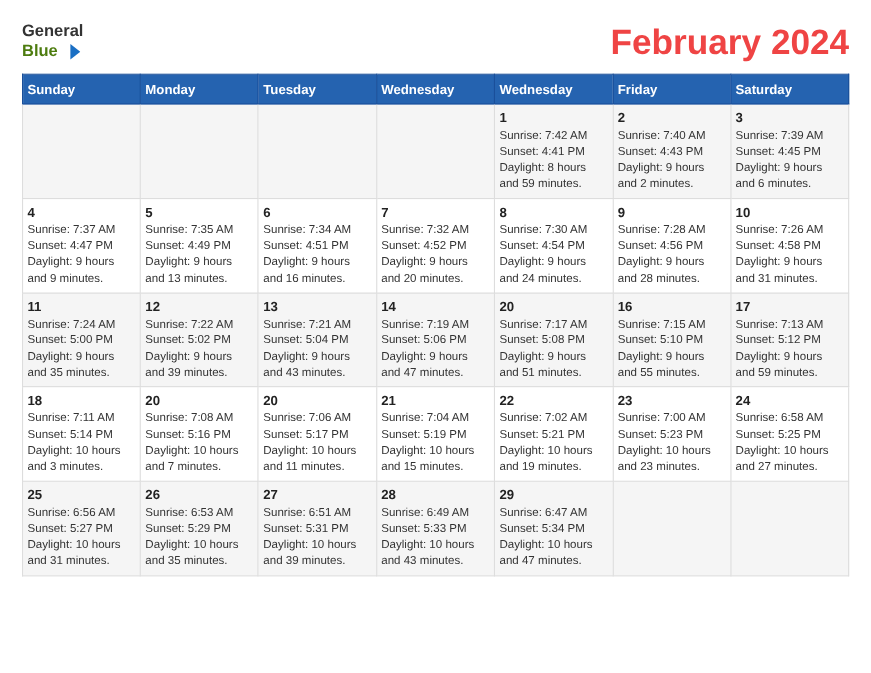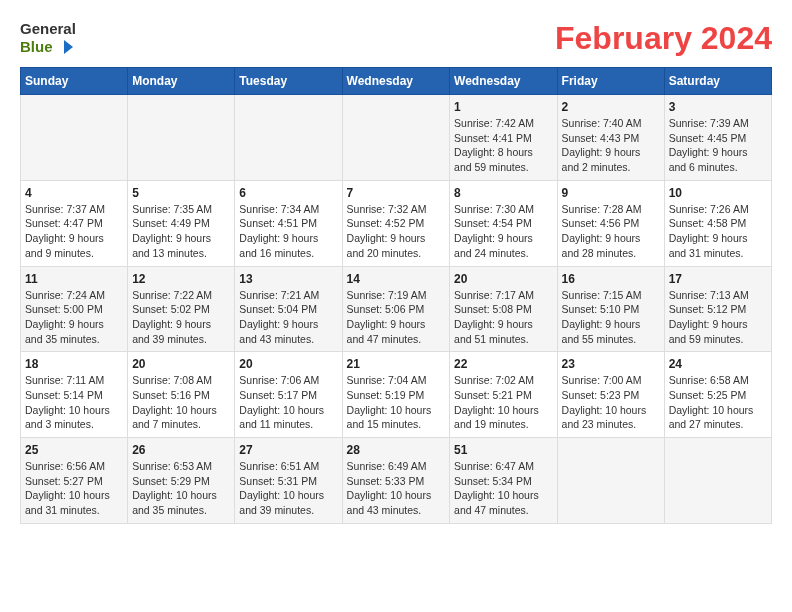--- a/index.html
+++ b/index.html
@@ -231,20 +231,20 @@
         </td>
         <td>
           <div class="day-number">27</div>
           <div class="day-info">Sunrise: 6:51 AM<br>Sunset: 5:31 PM<br>Daylight: 10 hours and 39 minutes.</div>
         </td>
         <td>
           <div class="day-number">28</div>
           <div class="day-info">Sunrise: 6:49 AM<br>Sunset: 5:33 PM<br>Daylight: 10 hours and 43 minutes.</div>
         </td>
         <td>
-          <div class="day-number">51</div>
+          <div class="day-number">29</div>
           <div class="day-info">Sunrise: 6:47 AM<br>Sunset: 5:34 PM<br>Daylight: 10 hours and 47 minutes.</div>
         </td>
         <td></td>
         <td></td>
       </tr>
     </tbody>
 </table>
 
 </body></html>

